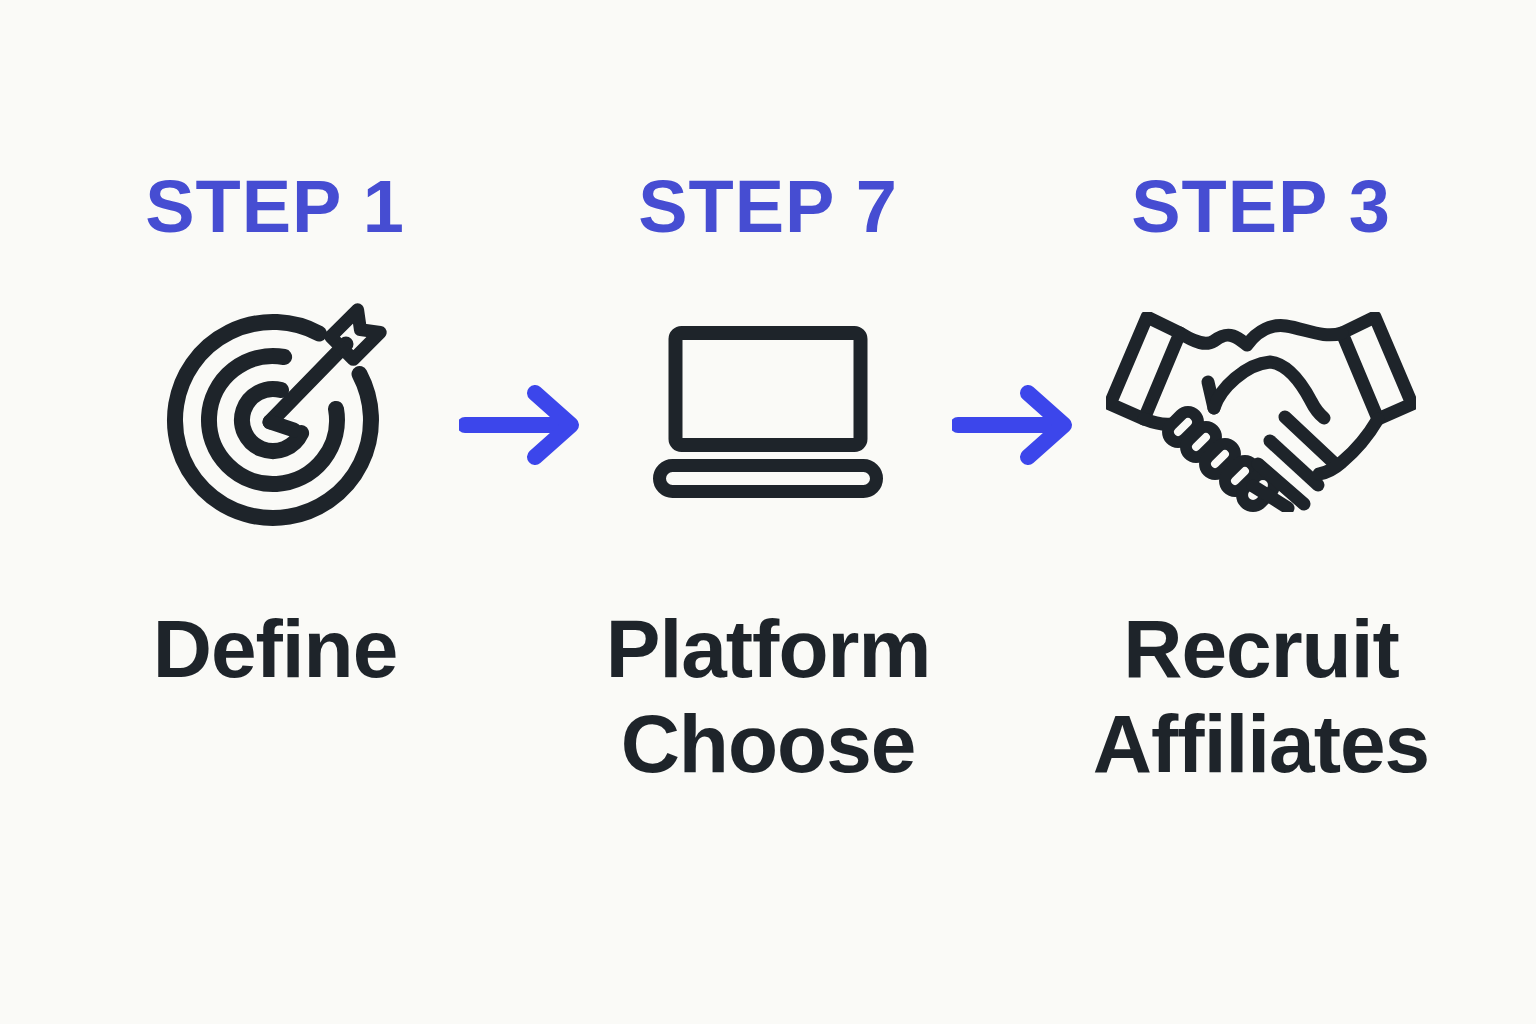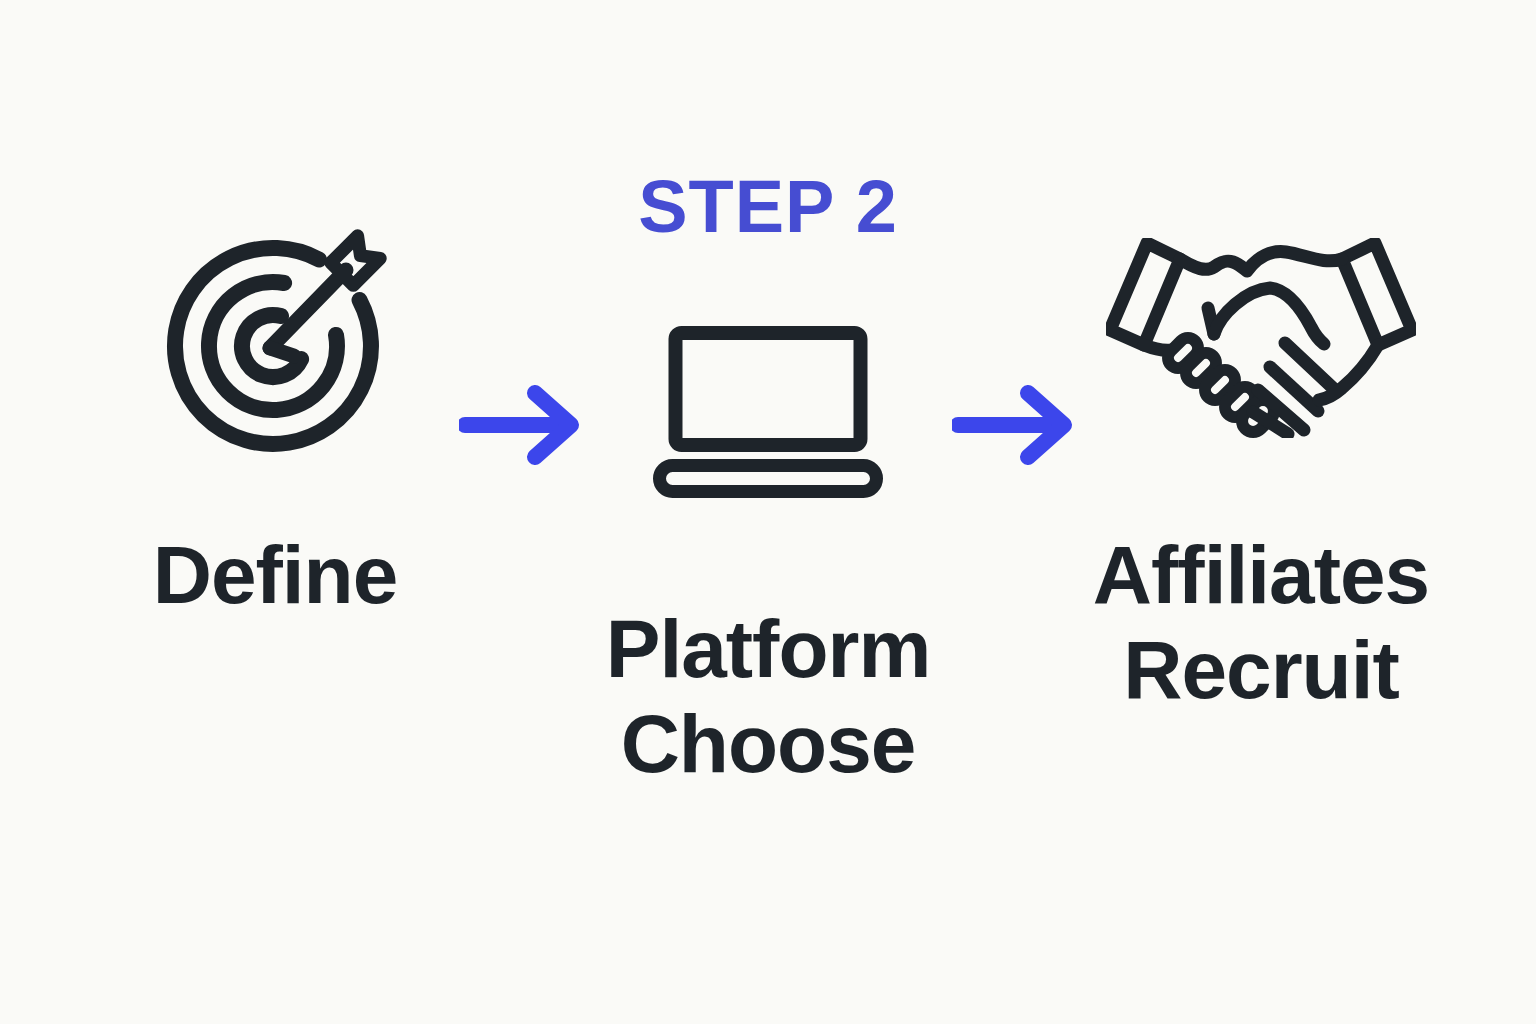--- a/index.html
+++ b/index.html
@@ -48,20 +48,21 @@
   .knuckle{
     fill:var(--background);stroke:currentColor;stroke-width:12;
   }
 </style>
 </head>
 <body>
 
 <div class="flow">
 
   <div class="step">
+    <div class="step-label">STEP 1</div>
     <div class="icon-box">
       <svg width="235" height="240" viewBox="0 0 235 240">
         <path class="stroke" stroke-width="16" d="M 161,41.5 A 98,98 0 1 0 201.5,82"></path>
         <path class="stroke" stroke-width="16" d="M 126.1,65 A 64,64 0 1 0 178,116.9"></path>
         <path class="stroke" stroke-width="16" d="M 123,98.1 A 31,31 0 1 0 143.1,141.1"></path>
         <path class="stroke" stroke-width="15" d="M 112,130 L 188,52"></path>
         <path class="stroke" stroke-width="15" d="M 112,130 L 136,138"></path>
         <path class="stroke" stroke-width="13" d="M 172.7,44.7 L 199.6,17.8 L 202.4,37.6 L 222.2,40.4 L 195.3,67.3 Z"></path>
       </svg>
     </div>
@@ -71,41 +72,42 @@
   </div>
 
   <div class="arrow-cell">
     <svg width="125" height="80" viewBox="0 0 125 80">
       <path class="stroke" stroke-width="16" d="M 6,40 H 110"></path>
       <path class="stroke" stroke-width="16" d="M 76,8 L 112,40 L 76,72"></path>
     </svg>
   </div>
 
   <div class="step">
-    <div class="step-label">STEP 2</div>
+    <div class="step-label">STEP 7</div>
     <div class="icon-box">
       <svg width="230" height="173" viewBox="0 0 230 173">
         <rect class="stroke" stroke-width="14" x="22.5" y="7" width="185" height="112" rx="6"></rect>
         <rect class="stroke" stroke-width="13" x="6.5" y="139.5" width="217" height="26" rx="13"></rect>
       </svg>
     </div>
     <div class="caption">
       <div>Platform</div>
       <div>Choose</div>
     </div>
   </div>
 
   <div class="arrow-cell">
     <svg width="125" height="80" viewBox="0 0 125 80">
       <path class="stroke" stroke-width="16" d="M 6,40 H 110"></path>
       <path class="stroke" stroke-width="16" d="M 76,8 L 112,40 L 76,72"></path>
     </svg>
   </div>
 
   <div class="step">
+    <div class="step-label">STEP 3</div>
     <div class="icon-box">
       <svg width="310" height="200" viewBox="0 0 310 200">
 
         <path class="stroke" stroke-width="13" d="M 4,92 L 41,5 L 74,21 L 38,107 Z"></path>
 
         <path class="stroke" stroke-width="13" d="M 306,92 L 269,5 L 236,21 L 272,107 Z"></path>
 
         <path class="stroke" stroke-width="13" d="M 74,21 C 90,31 100,34 108,29 C 116,23 121,22 127,24 C 133,26 137,30 141,33 C 152,18 166,12 180,14 C 200,17 218,27 236,21"></path>
 
         <path class="stroke" stroke-width="13" d="M 102,70 L 108,96"></path>
@@ -122,18 +124,18 @@
 
         <path class="stroke" stroke-width="13" d="M 179,105 L 228,151"></path>
         <path class="stroke" stroke-width="13" d="M 164,129 L 212,173"></path>
         <path class="stroke" stroke-width="13" d="M 152,152 L 198,192"></path>
         <path class="stroke" stroke-width="13" d="M 147,174 L 182,196"></path>
 
         <path class="stroke" stroke-width="13" d="M 272,107 C 262,124 248,140 236,150 C 228,157 220,161 213,162"></path>
       </svg>
     </div>
     <div class="caption">
+      <div>Recruit</div>
       <div>Affiliates</div>
-      <div>Recruit</div>
     </div>
   </div>
 
 </div>
 
 </body></html>

